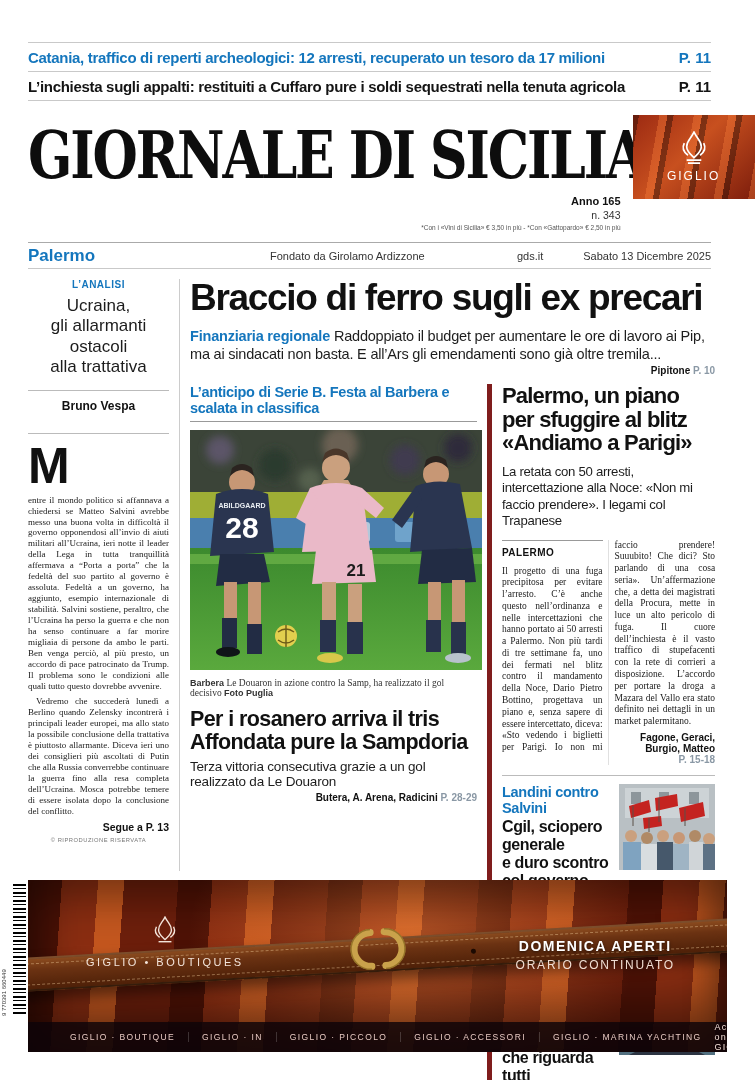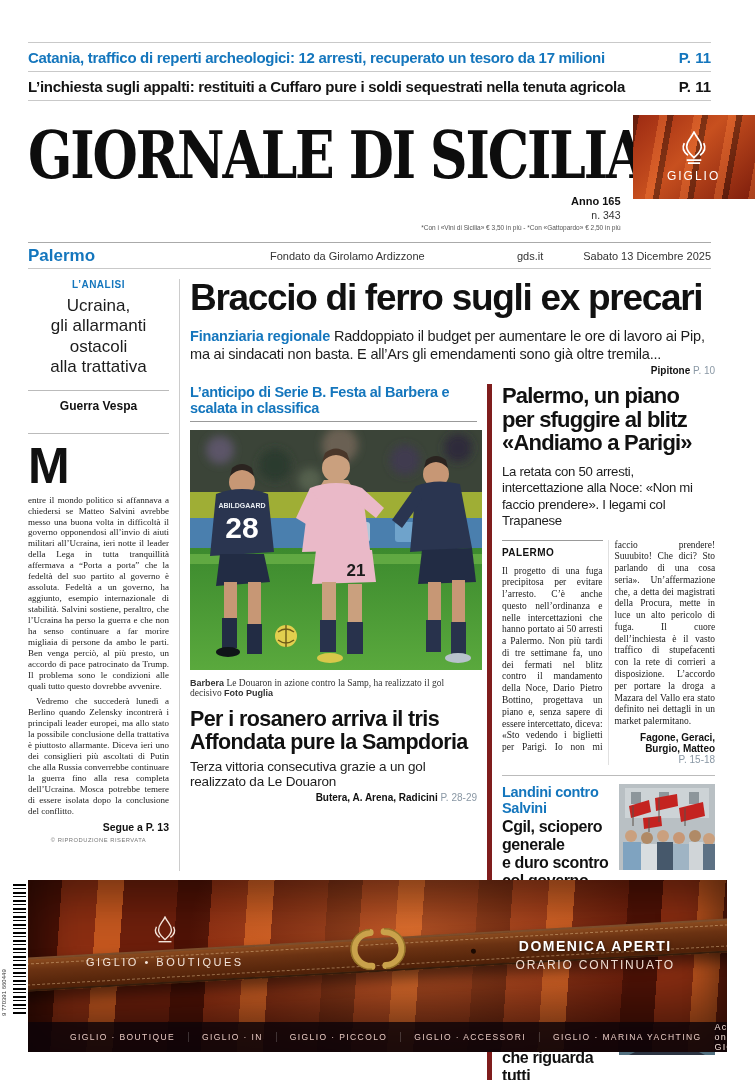--- a/index.html
+++ b/index.html
@@ -49,21 +49,21 @@
   .dateline .small { font-size:11px; color:#333; }
   .dateline .date { font-size:11px; color:#333; }
 
   
   .content { display:flex; margin-top:10px; height:592px; }
   .col-left { width:152px; flex:none; padding-right:10px; border-right:1px solid #ccc; }
   .main { flex:1; padding-left:10px; display:flex; flex-direction:column; }
 
   .kicker-blue { color:#1476bd; font-weight:bold; }
   .preline { white-space:pre-line; }
-  .pageref { color:#8a98a5; font-weight:normal; }
+  .pageref { color:#8a98a5; font-weight:bold; }
 
   
   .an-kicker { color:#1476bd; font-weight:bold; font-size:10px; letter-spacing:.5px; text-align:center; }
   .an-title { font-size:17px; line-height:1.2; text-align:center; color:#1c1c1c; margin-top:6px; font-weight:400; }
   .an-rule { border-top:1px solid #bbb; margin:12px 0 0 0; }
   .an-author { font-weight:bold; font-size:12px; text-align:center; padding:8px 0; }
   .an-drop { font-size:50px; font-weight:bold; line-height:.9; margin:10px 0 6px 0; letter-spacing:-2px; }
   .an-body { font-family:"Liberation Serif", serif; font-size:9px; line-height:1.22;
              text-align:justify; color:#1a1a1a; }
   .an-body + .an-body { margin-top:4px; text-indent:8px; }
@@ -197,21 +197,21 @@
 
   <div class="content">
 
     <div class="col-left">
       <div class="an-kicker">L’ANALISI</div>
       <div class="an-title preline">Ucraina,
 gli allarmanti
 ostacoli
 alla trattativa</div>
       <div class="an-rule"></div>
-      <div class="an-author">Guerra Vespa</div>
+      <div class="an-author">Bruno Vespa</div>
       <div class="an-rule"></div>
       <div class="an-drop">M</div>
       <div class="an-body">entre il mondo politico si affannava a chiedersi se Matteo Salvini avrebbe messo una buona volta in difficoltà il governo opponendosi all’invio di aiuti militari all’Ucraina, ieri notte il leader della Lega in tutta tranquillità affermava a “Porta a porta” che la fedeltà del suo partito al governo è assoluta. Fedeltà a un governo, ha aggiunto, esempio internazionale di stabilità. Salvini sostiene, peraltro, che l’Ucraina ha perso la guerra e che non ha senso continuare a far morire migliaia di persone da ambo le parti. Ben venga perciò, al più presto, un accordo di pace patrocinato da Trump. Il problema sono le condizioni alle quali tutto questo dovrebbe avvenire.</div>
       <div class="an-body">Vedremo che succederà lunedì a Berlino quando Zelensky incontrerà i principali leader europei, ma allo stato la possibile conclusione della trattativa è piuttosto allarmante. Diceva ieri uno dei consiglieri più ascoltati di Putin che alla Russia converrebbe continuare la guerra fino alla resa completa dell’Ucraina. Mosca potrebbe temere di essere isolata dopo la conclusione del conflitto.</div>
       <div class="an-follow">Segue a P. 13</div>
       <div class="an-copy">© RIPRODUZIONE RISERVATA</div>
     </div>
 
     <div class="main">
 

